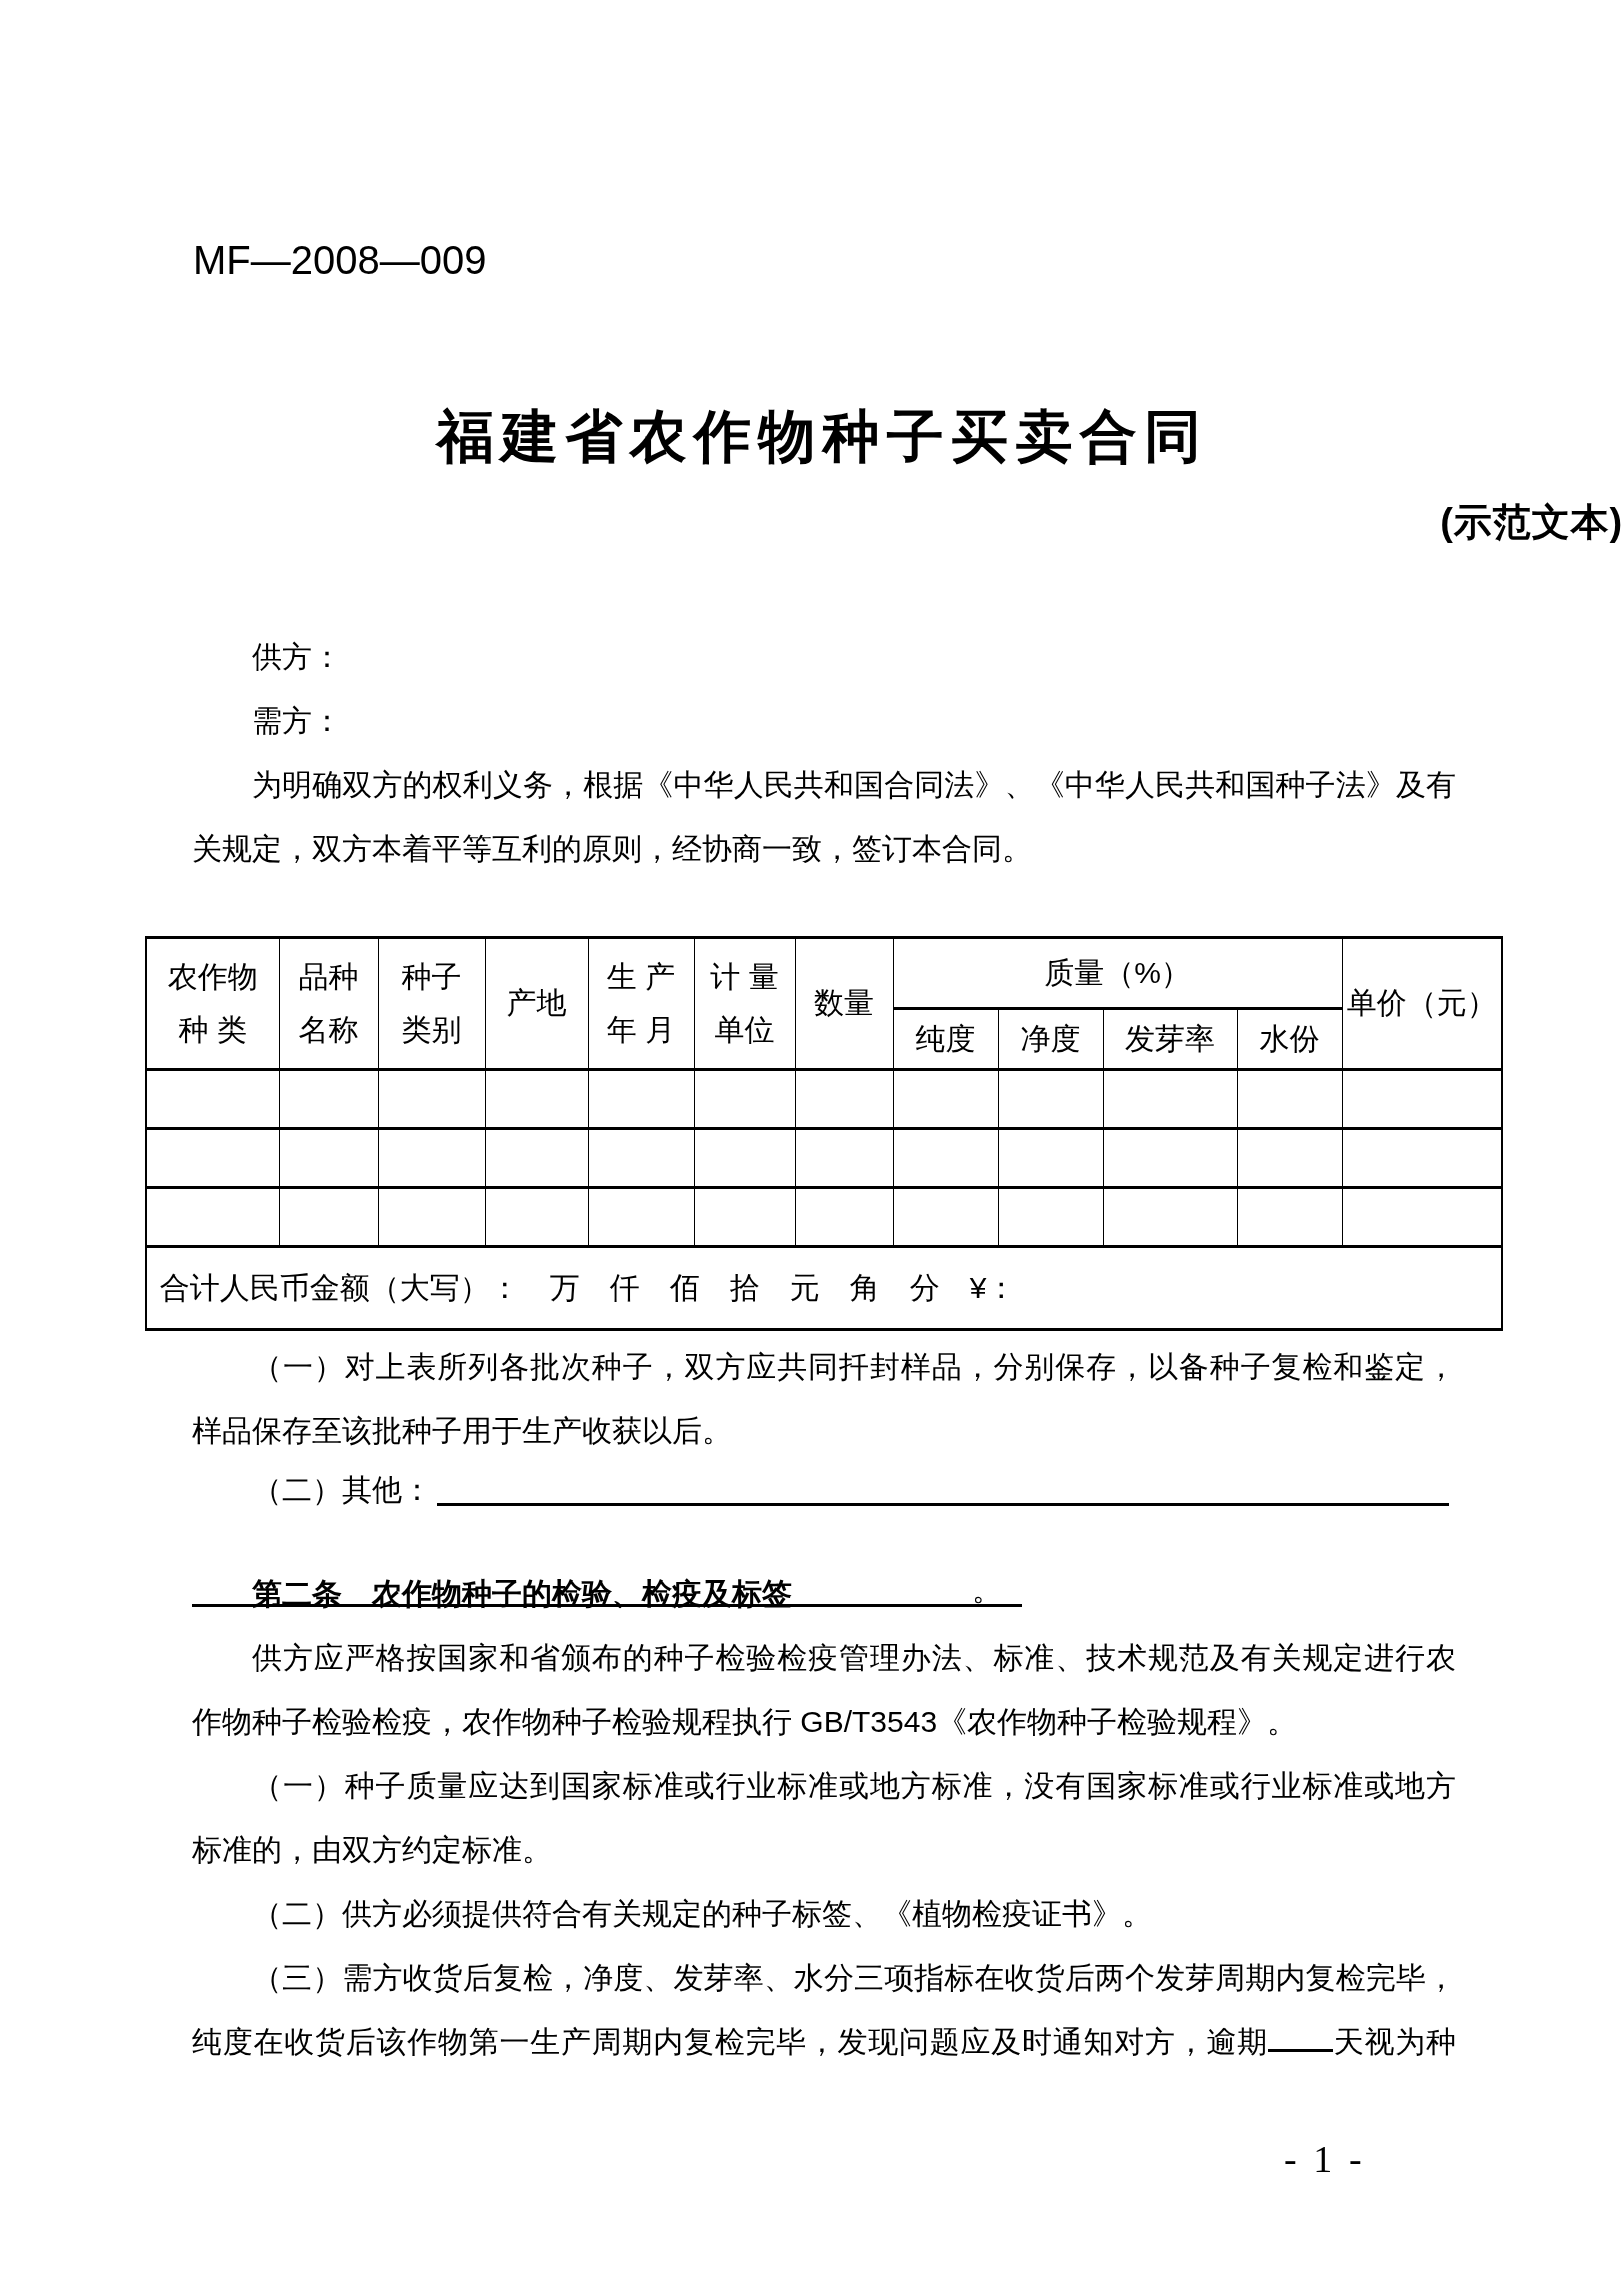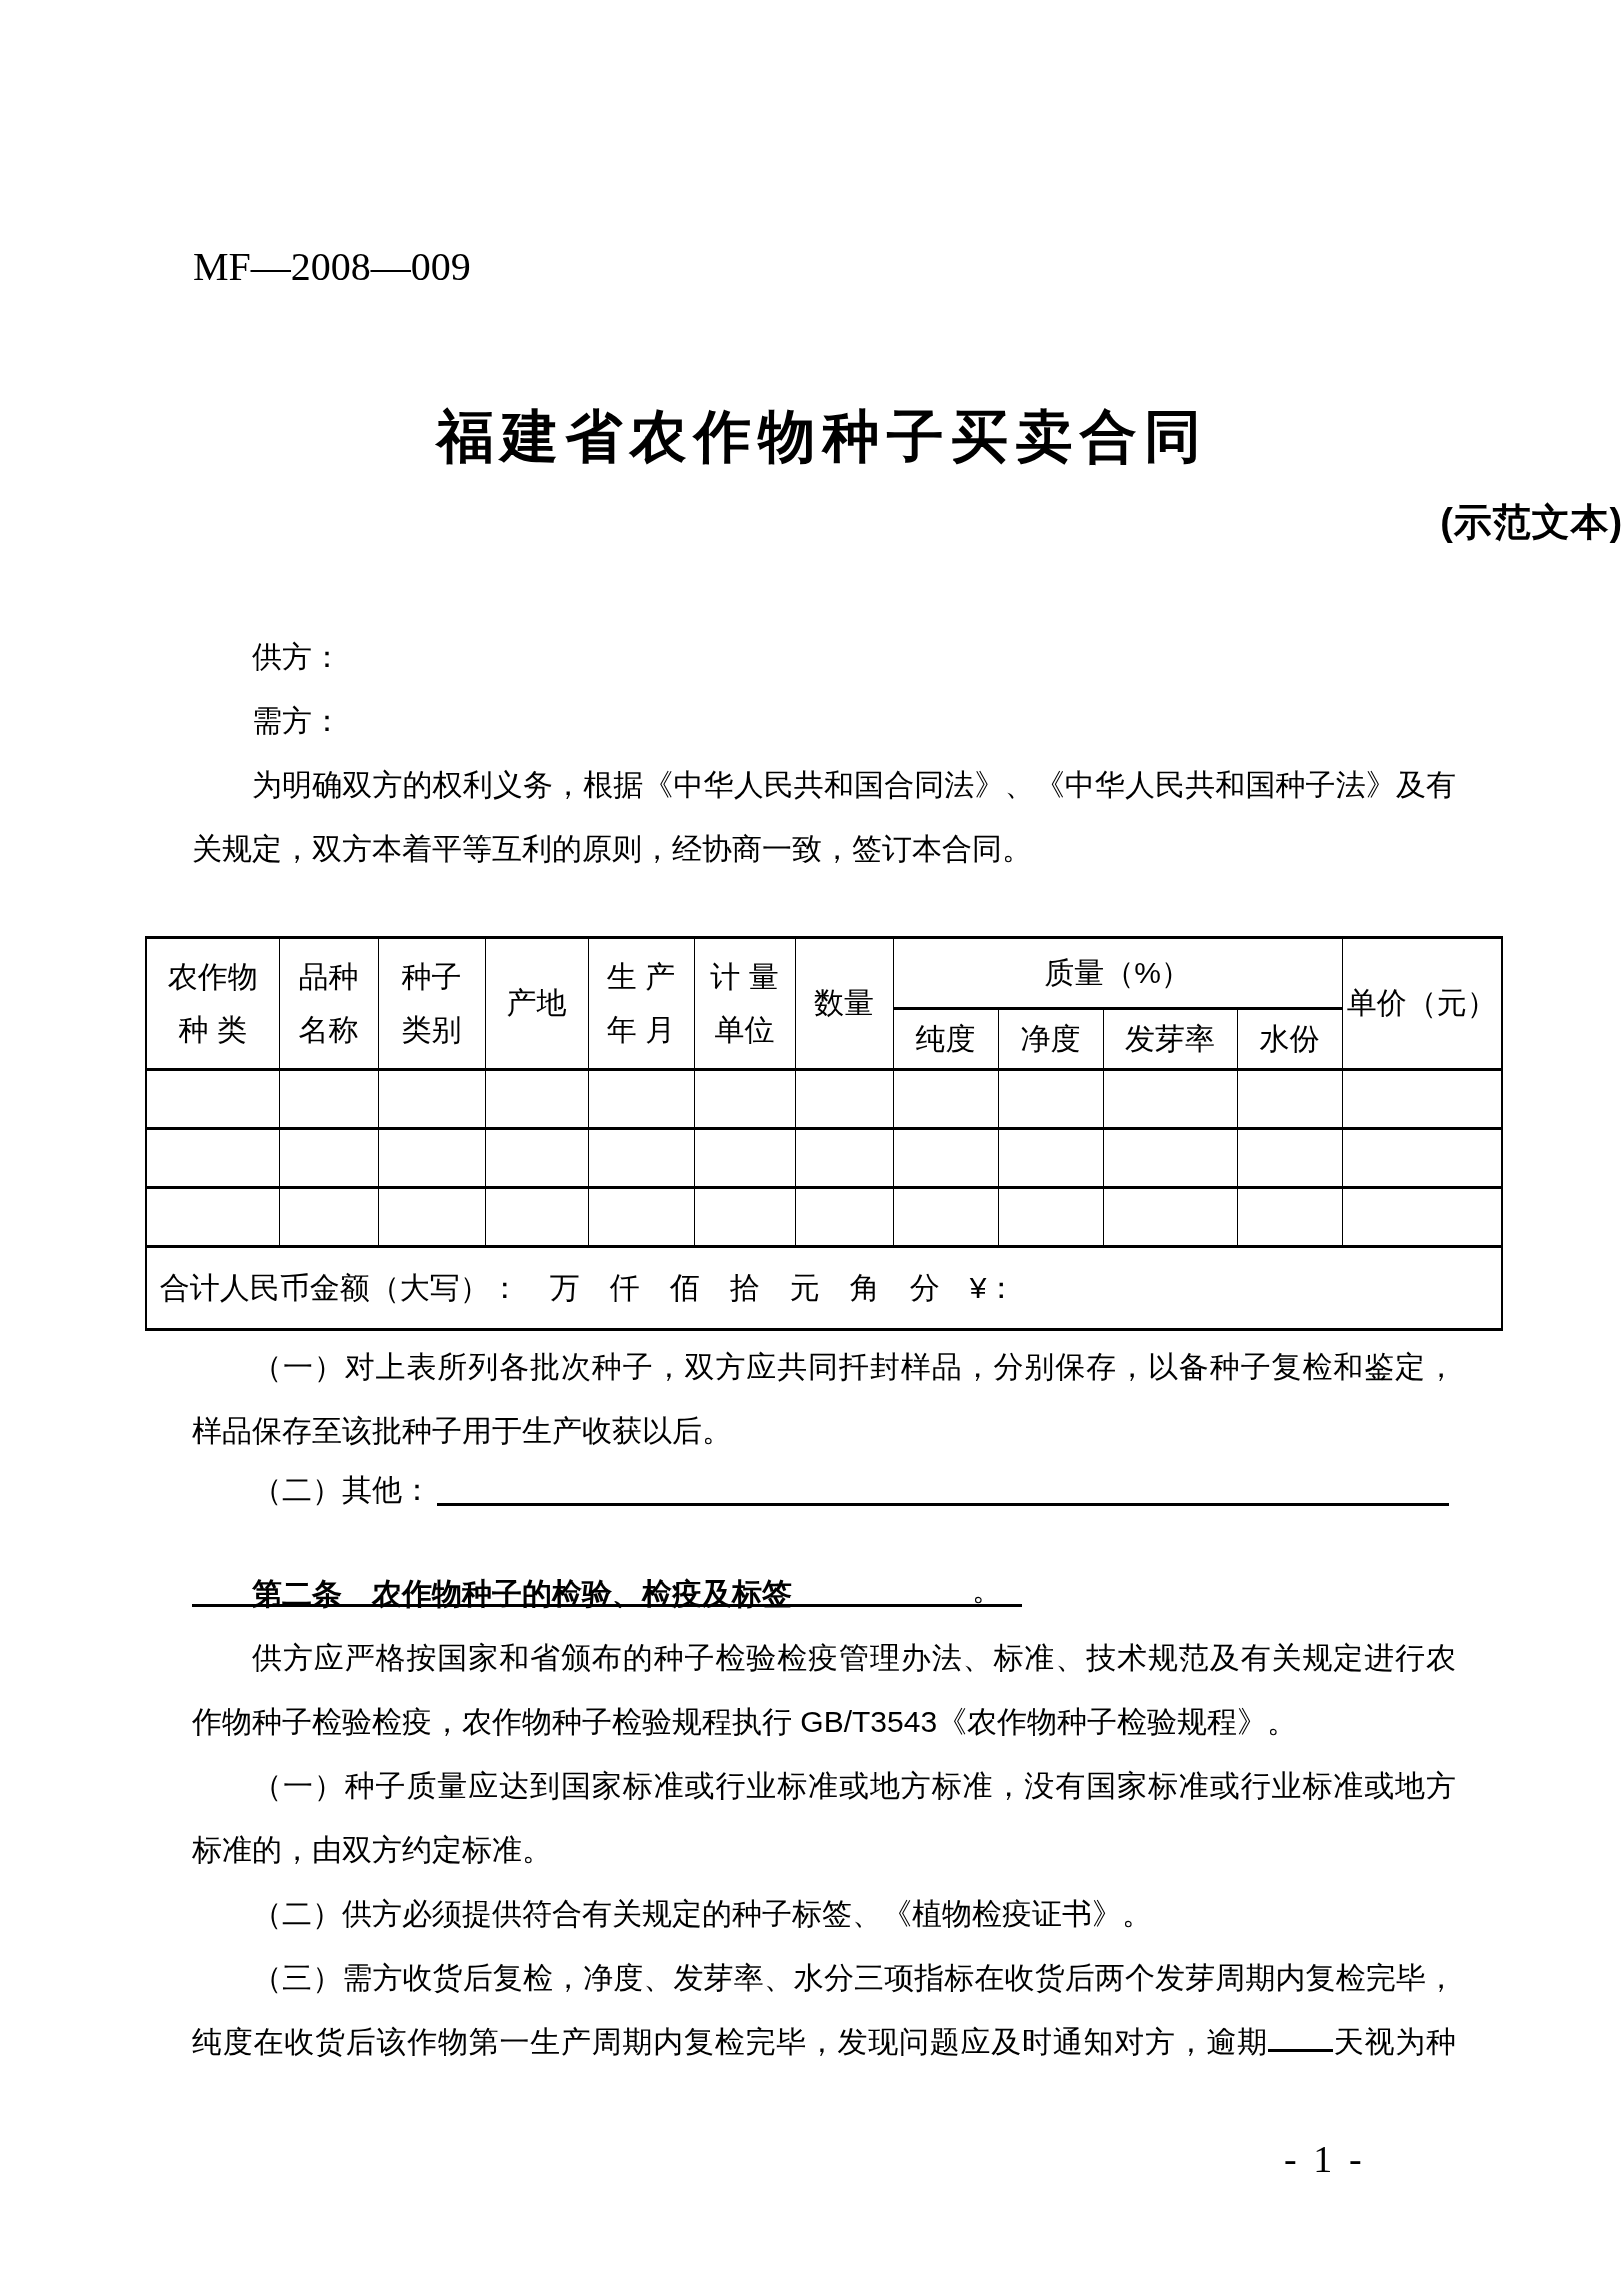--- a/index.html
+++ b/index.html
@@ -7,22 +7,22 @@
     position:relative;
     width:1623px;height:2294px;
     background:#ffffff;
     margin:0 auto;
     font-family:"Liberation Sans","DejaVu Sans",sans-serif;
     font-weight:500;
     color:#000;
     overflow:hidden;
   }
   .doc-number{
-    position:absolute;left:193px;top:247px;
-    font-family:Liberation Serif, serif;
+    position:absolute;left:193px;top:240px;
+    font-family:Liberation Sans, sans-serif;
     font-weight:400;font-size:40px;line-height:40px;
   }
   .title{
     position:absolute;left:0;top:405px;width:100%;
     text-align:center;font-size:57px;line-height:62px;
     font-weight:700;letter-spacing:7.3px;margin-left:11px;
   }
   .subtitle{
     position:absolute;left:0;top:500px;width:100%;
     text-align:right;font-size:38px;line-height:44px;

